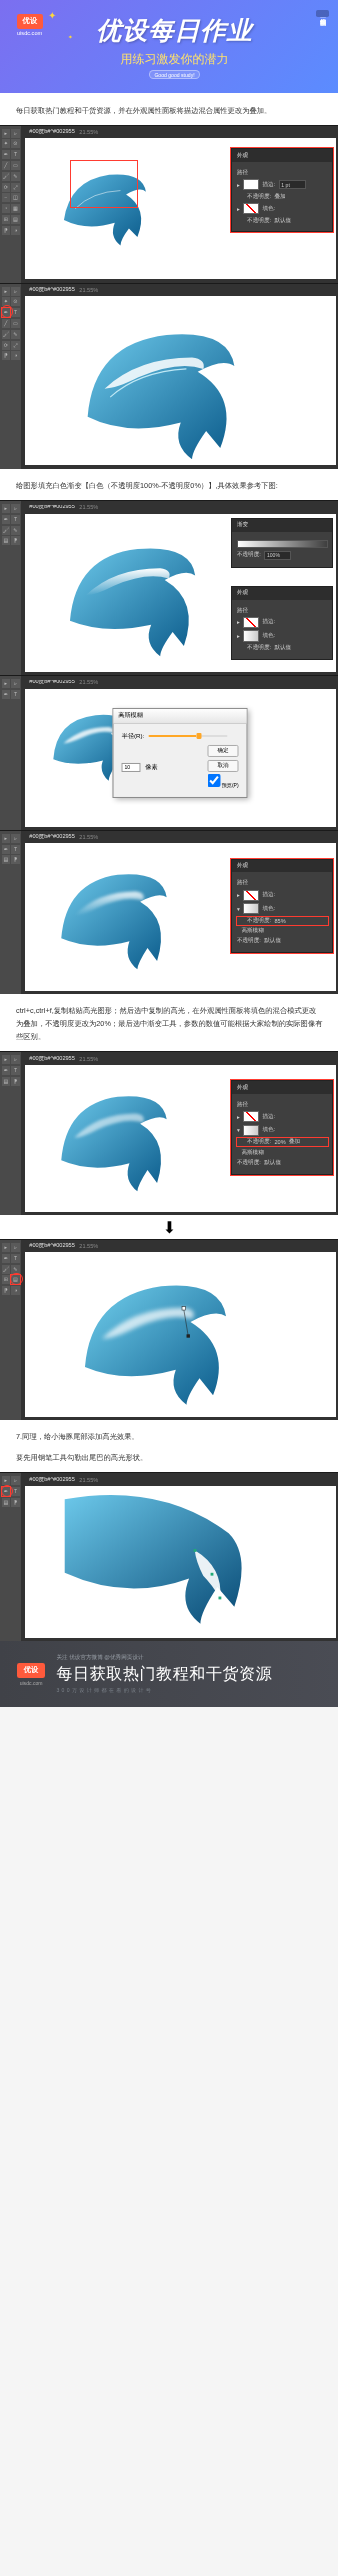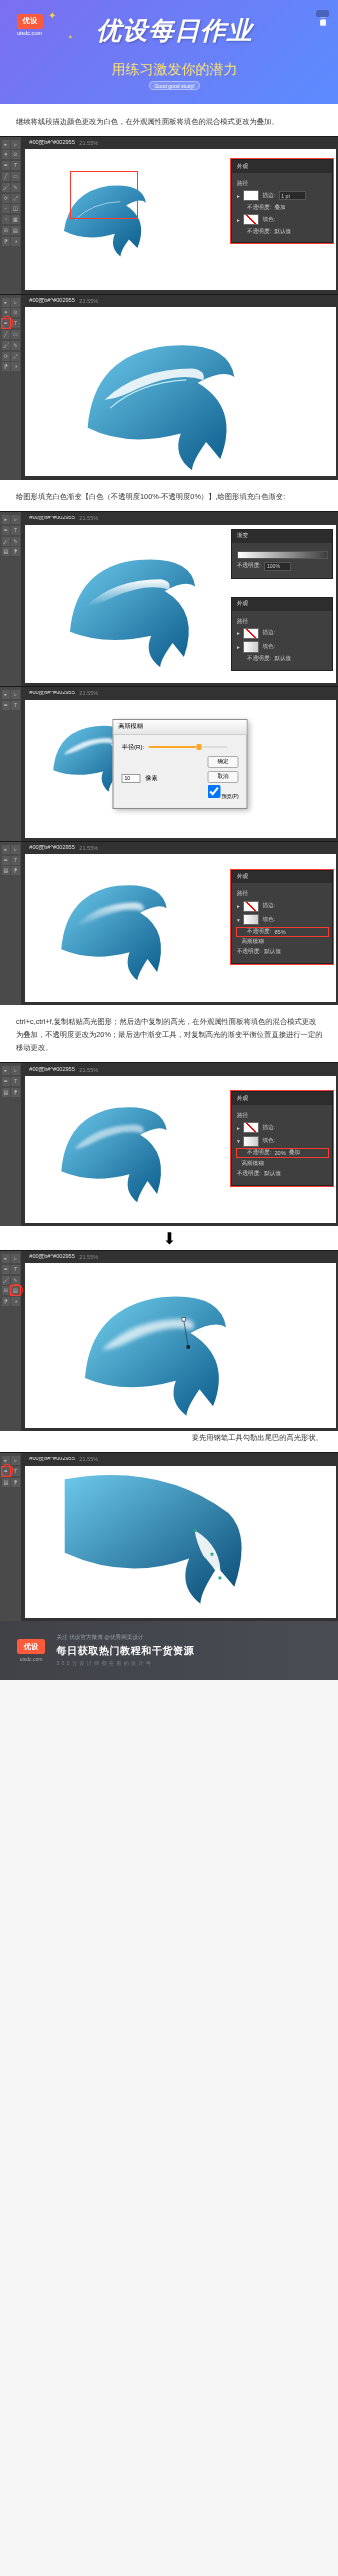--- a/index.html
+++ b/index.html
@@ -5,21 +5,21 @@
   * { margin: 0; padding: 0; box-sizing: border-box; }
   body { font-family: "Microsoft YaHei", "PingFang SC", sans-serif; background: #f5f5f5; width: 339px; }
   
   
   .header-banner { background: linear-gradient(135deg, #7b6ff0 0%, #5b8cff 100%); padding: 14px 17px; position: relative; overflow: hidden; }
   .header-banner .logo-area { display: flex; align-items: flex-start; gap: 6.8px; }
   .brand-badge { background: #ff5a3c; color: #fff; font-size: 7.3px; font-weight: bold; padding: 2.3px 5.6px; border-radius: 2.3px; display: inline-block; }
   .brand-url { color: #fff; font-size: 5.6px; margin-top: 1.1px; }
   .banner-title-wrap { flex: 1; text-align: center; margin-left: -22.6px; }
   .banner-main { color: #fff; font-size: 25px; font-weight: 900; font-style: italic; letter-spacing: 1.1px; text-shadow: 1.1px 1.1px 2.3px rgba(0,0,0,.25); }
-  .banner-sub { color: #ffe26b; font-size: 14px; margin-top: 14px; }
+  .banner-sub { color: #ffe26b; font-size: 12px; margin-top: 4px; }
   .banner-good { color: #fff; font-size: 5.1px; background: rgba(255,255,255,.15); border: 0.6px solid rgba(255,255,255,.4); display: inline-block; padding: 0.6px 4.5px; border-radius: 4.5px; margin-top: 2.3px; }
   .banner-right { position: absolute; right: 10.2px; top: 10.2px; color: #fff; font-size: 6.2px; writing-mode: vertical-rl; background: rgba(0,0,0,.25); padding: 3.4px 1.7px; border-radius: 1.7px; }
   .star-ico { color: #ffd93b; font-size: 10.2px; position: absolute; }
   
   
   .content { background: #fff; padding: 0; }
   .step-text { font-size: 7.3px; color: #333; line-height: 1.8; padding: 10.2px 16px 8px; }
   
   
   .ai-shot { background: #323232; border-top: 0.6px solid #1a1a1a; position: relative; min-height: 158px; display: flex; }
@@ -54,21 +54,21 @@
   
   .arrow-down { text-align:center; font-size:16px; color:#000; padding: 2.3px 0; background:#fff;}
   
   
   .footer-banner { background: linear-gradient(90deg, #404248 0%, #4a4c54 100%); padding: 12.4px 17px; display:flex; align-items:center; gap:11.3px;}
   .footer-logo-wrap { text-align:center;}
   .footer-logo { background:#ff5a3c; color:#fff; font-weight:bold; padding:2.8px 6.8px; border-radius:2.3px; font-size:7.3px; display:inline-block;}
   .footer-url { color:#aaa; font-size:5.1px; margin-top:1.7px;}
   .footer-text { flex:1;}
   .footer-sub { color:#9aa0a8; font-size:5.6px; margin-bottom:2.3px;}
-  .footer-main { color:#fff; font-size:10px; font-weight:700; letter-spacing:0.6px;}
+  .footer-main { color:#fff; font-size:16px; font-weight:400; letter-spacing:0.6px;}
   .footer-small { color:#7a8088; font-size:5.1px; letter-spacing:2.3px; margin-top:2.3px;}
   
   .red-ring { position:absolute; border:1.1px solid #ff3b30; border-radius:50%; pointer-events:none; }
 </style>
 </head>
 <body>
 
 <div class="header-banner">
   <span class="star-ico" style="left:48px; top:10.2px;">✦</span>
   <span class="star-ico" style="left:68px; top:34px; font-size:5.6px;">✦</span>
@@ -83,21 +83,21 @@
       </div>
       <div class="banner-sub">用练习激发你的潜力</div>
       <div class="banner-good">Good good study!</div>
     </div>
   </div>
   <div class="banner-right">我们陪你一起自学</div>
 </div>
 
 <div class="content">
 
-  <div class="step-text">继续将线段描边颜色更改为白色，在外观属性面板将填色的混合模式更改为叠加。</div>
+  <div class="step-text">每日获取热门教程和干货资源，并在外观属性面板将描边混合属性更改为叠加。</div>
 
   <div class="ai-shot">
     <div class="toolbar-left">
       <div class="tool-row">
           <span class="tool-btn">▸</span>
           <span class="tool-btn">▹</span>
         </div>
       <div class="tool-row">
           <span class="tool-btn">✦</span>
           <span class="tool-btn">⊙</span>
@@ -224,21 +224,21 @@
               <stop offset="1" stop-color="#0a5a8a"></stop>
             </linearGradient>
           </defs>
         <path d="M40 200 Q 50 70 180 55 Q 290 45 300 110 Q 280 95 235 120 Q 310 165 275 255 L 250 225 Q 225 260 225 275 Q 190 250 205 210 Q 110 235 40 200 Z" fill="url(#dg2)"></path>
         <path d="M70 150 Q 130 95 225 95 Q 250 98 245 115 Q 200 100 130 130 Q 90 150 70 150 Z" fill="#fff" opacity=".85"></path>
         <path d="M80 165 Q 130 120 215 115" stroke="#bfe8f5" stroke-width="2" fill="none"></path>
       </svg>
     </div>
   </div>
 
-  <div class="step-text">给图形填充白色渐变【白色（不透明度100%-不透明度0%）】,给图形填充白色渐变:</div>
+  <div class="step-text">给图形填充白色渐变【白色（不透明度100%-不透明度0%）】,具体效果参考下图:</div>
 
   <div class="ai-shot" style="min-height:175px;">
     <div class="toolbar-left">
       <div class="tool-row">
           <span class="tool-btn">▸</span>
           <span class="tool-btn">▹</span>
         </div>
       <div class="tool-row">
           <span class="tool-btn">✒</span>
           <span class="tool-btn">T</span>
@@ -408,21 +408,21 @@
             <span>高斯模糊</span>
           </div>
         <div class="panel-row">
             <span>不透明度:</span>
             <span>默认值</span>
           </div>
       </div>
     </div>
   </div>
 
-  <div class="step-text">ctrl+c,ctrl+f,复制粘贴高光图形；然后选中复制的高光，在外观属性面板将填色的混合模式更改为叠加，不透明度更改为20%；最后选中渐变工具，对复制高光的渐变平衡位置直接进行一定的移动更改。</div>
+  <div class="step-text">ctrl+c,ctrl+f,复制粘贴高光图形；然后选中复制的高光，在外观属性面板将填色的混合模式更改为叠加，不透明度更改为20%；最后选中渐变工具，参数的数值可能根据大家绘制的实际图像有些区别。</div>
 
   <div class="ai-shot" style="min-height:164px;">
     <div class="toolbar-left">
       <div class="tool-row">
           <span class="tool-btn">▸</span>
           <span class="tool-btn">▹</span>
         </div>
       <div class="tool-row">
           <span class="tool-btn">✒</span>
           <span class="tool-btn">T</span>
@@ -518,21 +518,22 @@
           </defs>
         <path d="M35 195 Q 45 70 170 52 Q 275 42 285 105 Q 265 92 222 115 Q 295 160 262 245 L 238 215 Q 215 248 215 262 Q 182 238 196 200 Q 105 225 35 195 Z" fill="url(#dg7)"></path>
         <path d="M65 145 Q 120 90 210 90 Q 235 93 225 110 Q 185 98 125 125 Q 85 145 65 145 Z" fill="#fff" opacity=".7" filter="blur(4px)"></path>
         <line x1="210" y1="92" x2="218" y2="140" stroke="#222" stroke-width="1"></line>
         <rect x="207" y="88" width="6" height="6" fill="#fff" stroke="#222"></rect>
         <rect x="215" y="137" width="6" height="6" fill="#222"></rect>
       </svg>
     </div>
   </div>
 
-  <div class="step-text" style="padding-top:0;text-align:right;">要先用钢笔工具勾勒出尾巴的高光形状。</div>
+  <div class="step-text">7.同理，给小海豚尾部添加高光效果。</div>
+  <div class="step-text" style="padding-top:0;">要先用钢笔工具勾勒出尾巴的高光形状。</div>
 
   <div class="ai-shot" style="min-height:169px;">
     <div class="toolbar-left">
       <div class="tool-row">
           <span class="tool-btn">▸</span>
           <span class="tool-btn">▹</span>
         </div>
       <div class="tool-row">
           <span class="tool-btn tool-highlight">✒</span>
           <span class="tool-btn">T</span>

